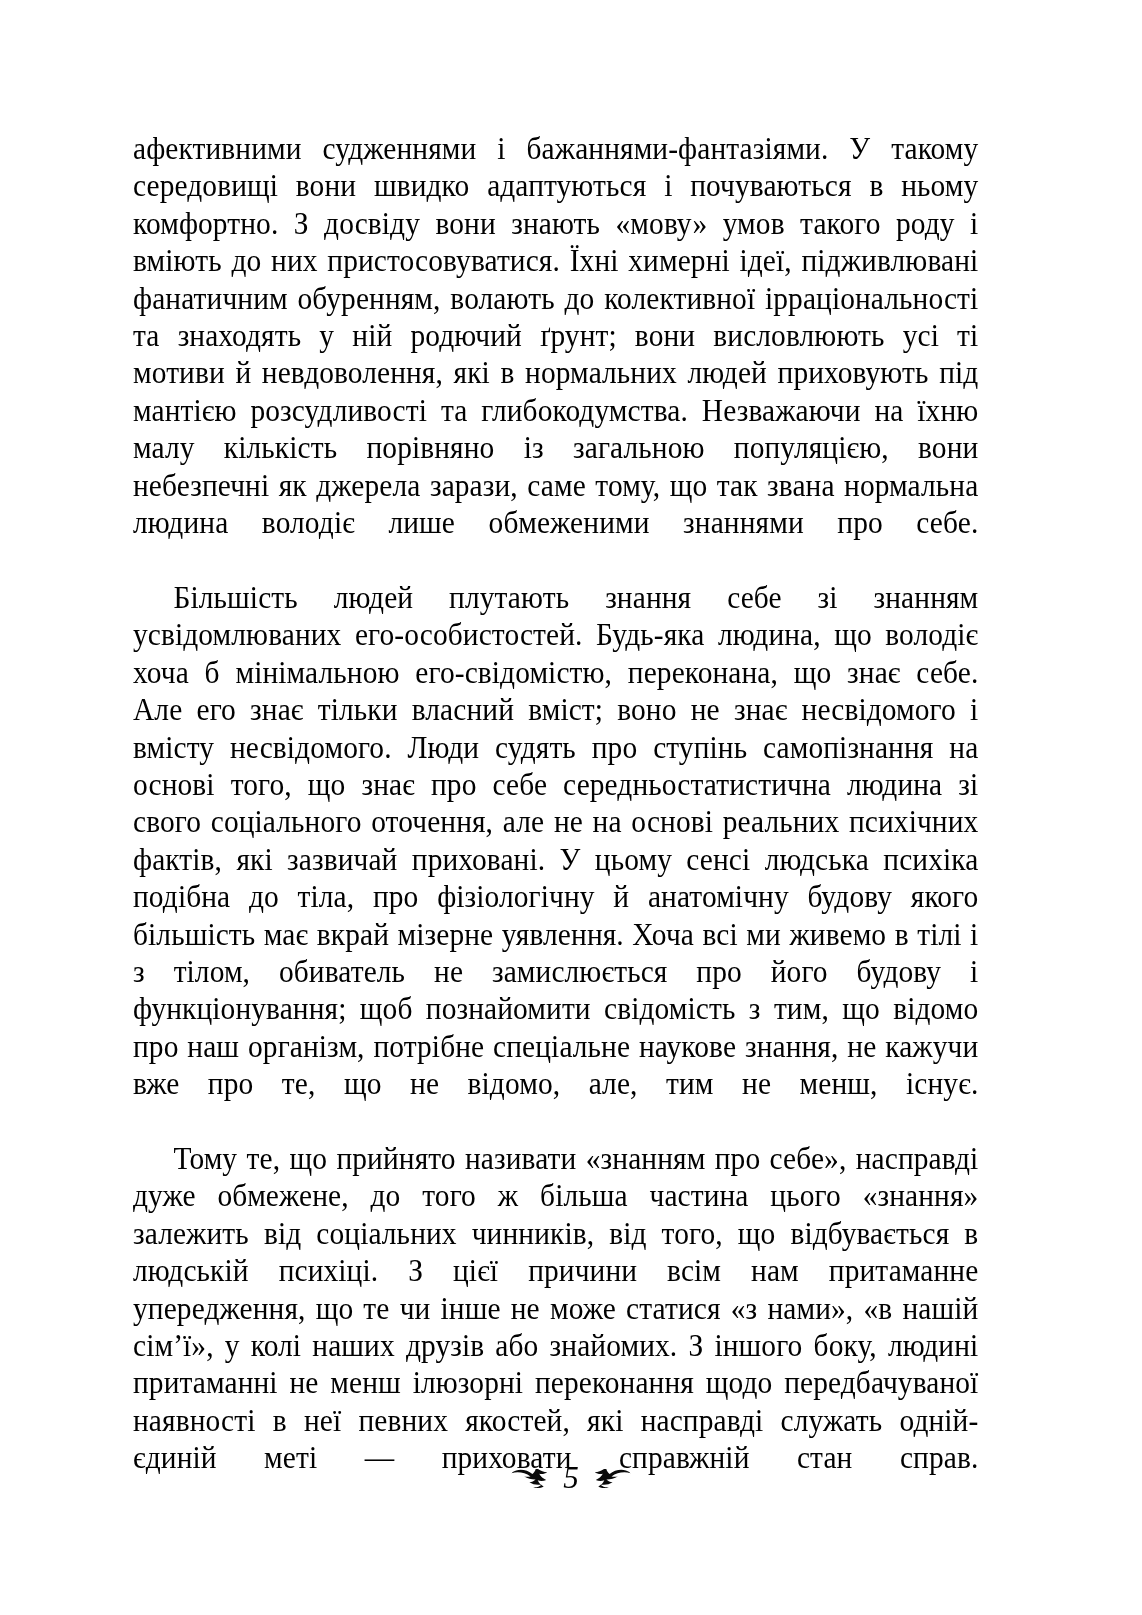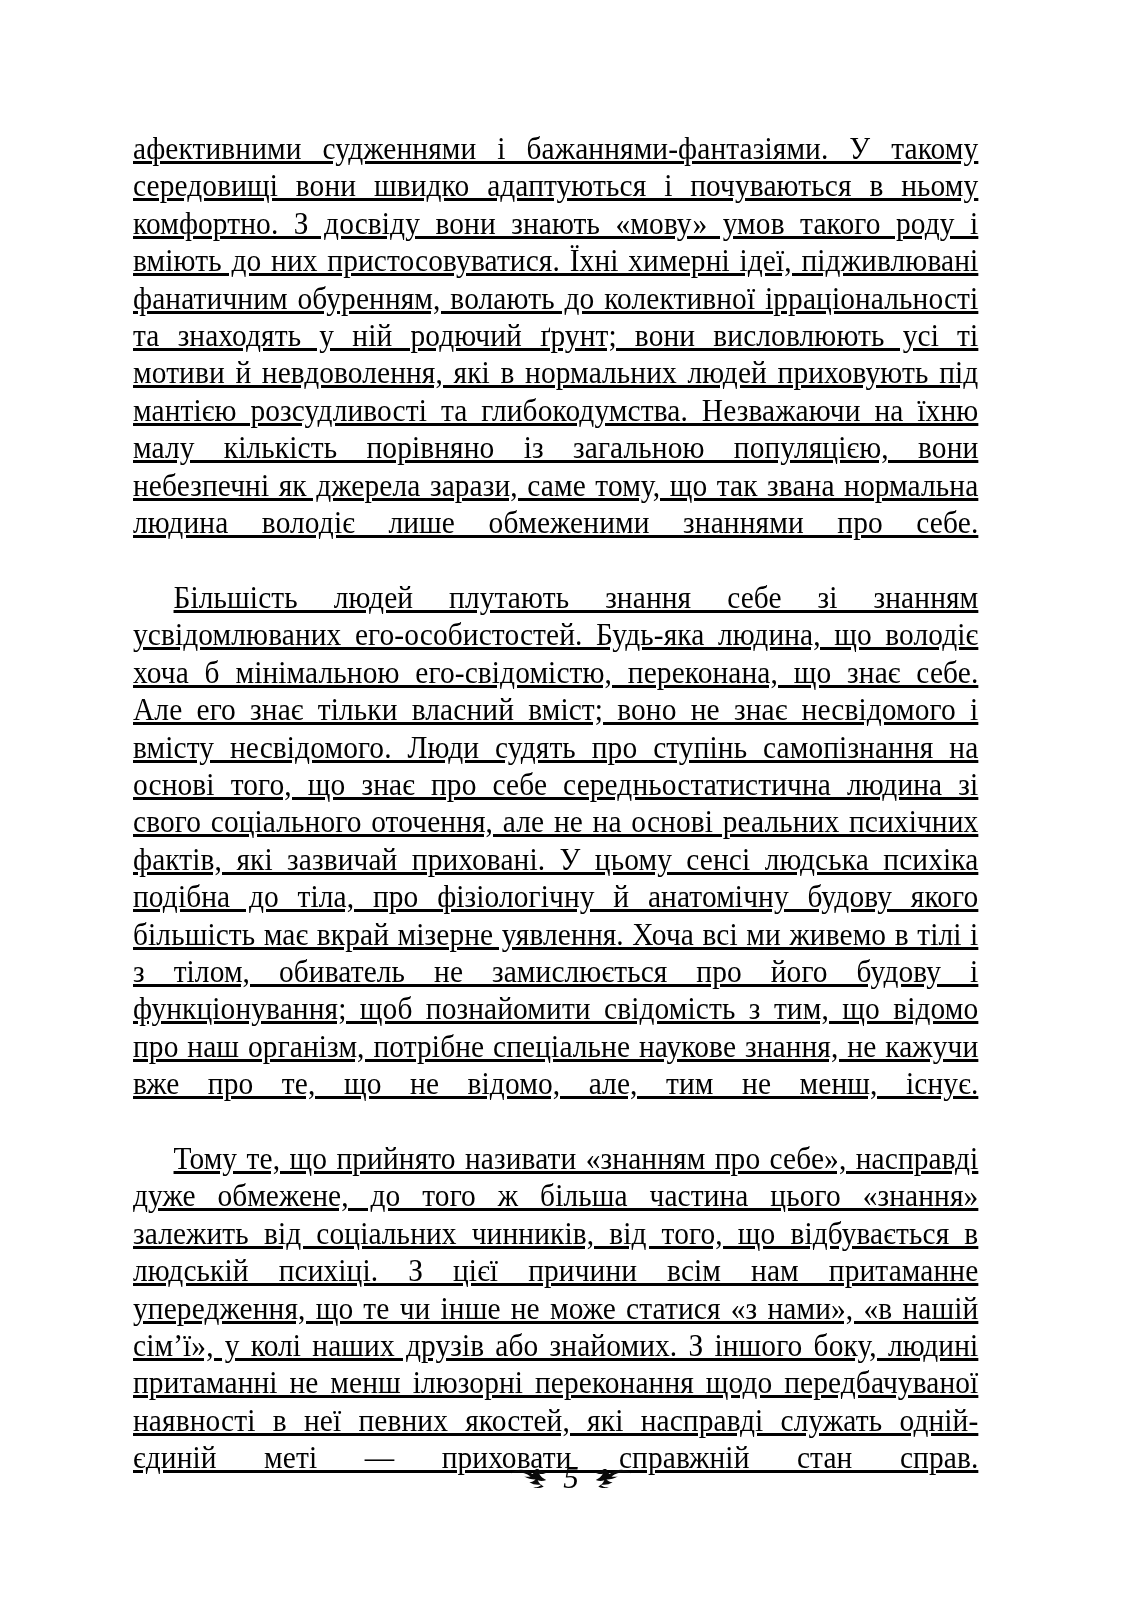--- a/index.html
+++ b/index.html
@@ -14,21 +14,20 @@
     height: 1615px;
     background: #ffffff;
     overflow: hidden;
     box-sizing: border-box;
   }
   .text-block {
     position: absolute;
     left: 133px;
     top: 131px;
     width: 876px;
-    text-decoration: underline;
   }
   .para {
     margin: 0;
     padding: 0;
     font-family: "Liberation Serif", "DejaVu Serif", serif;
     font-size: 30.5px;
     line-height: 37.4px;
     color: #010101;
     text-align: justify;
     text-justify: inter-word;

